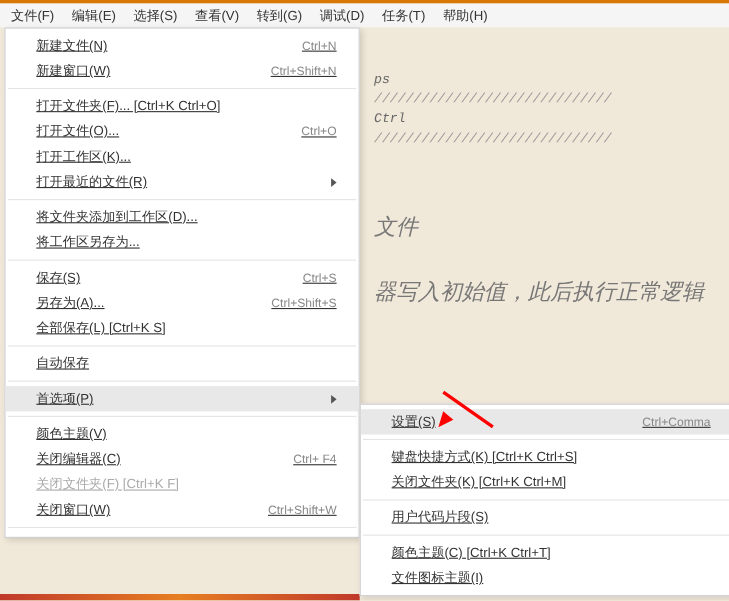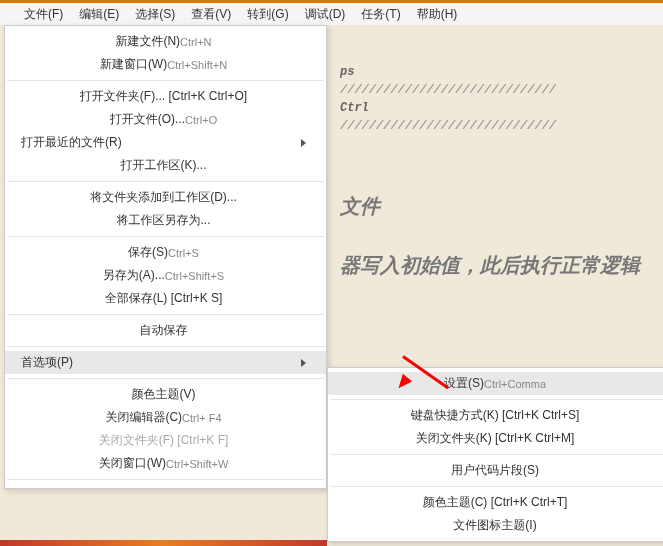--- a/index.html
+++ b/index.html
@@ -11,46 +11,47 @@
       height: 546px;
       position: relative;
       overflow: hidden;
     }
     .menubar {
       background: #f5f5f5;
       border-top: 3px solid #d97706;
       height: 25px;
       display: flex;
       align-items: center;
-      padding: 0 16px;
+      padding: 0 2px;
       color: #333;
     }
     .menubar > div {
       padding: 2px 8px;
       cursor: pointer;
     }
     .file-menu {
       position: absolute;
       top: 25px;
       left: 4px;
       width: 323px;
       background: #fff;
       border: 1px solid #ccc;
       box-shadow: 2px 2px 6px rgba(0,0,0,0.15);
       z-index: 10;
       padding: 4px 0;
     }
     .menu-item {
       display: flex;
       align-items: center;
-      justify-content: center;
-      padding: 4px 20px 4px 16px;
+      justify-content: space-between;
+      padding: 4px 20px 4px 28px;
       cursor: pointer;
       color: #333;
       height: 23px;
+      text-decoration: underline;
     }
     .menu-item.disabled { color: #aaa; }
     .menu-item.highlighted { background: #e8e8e8; }
     .menu-sep { height: 1px; background: #e4e4e4; margin: 4px 2px; }
     .shortcut { color: #888; font-size: 11px; }
     .submenu-arrow {
       width: 0; height: 0;
       border-top: 4px solid transparent;
       border-bottom: 4px solid transparent;
       border-left: 5px solid #555;
@@ -67,21 +68,20 @@
       z-index: 11;
       padding: 4px 0;
     }
     .bg-content {
       position: absolute;
       top: 25px; left: 0; right: 0;
       padding: 40px 20px 20px 340px;
       color: #666;
       font-style: italic;
       font-family: "Courier New", monospace;
-      font-weight: bold;
     }
     .bg-line { white-space: nowrap; overflow: hidden; margin-bottom: 4px; }
     .bg-slash { color: #999; }
     .bg-normal-text {
       font-family: "Microsoft YaHei", sans-serif;
       font-style: italic;
       font-size: 20px;
       color: #777;
       margin-top: 60px;
     }
@@ -177,25 +177,25 @@
   </div>
   <div class="menu-sep"></div>
   <div class="menu-item">
     <span>打开文件夹(F)... [Ctrl+K Ctrl+O]</span>
   </div>
   <div class="menu-item">
     <span>打开文件(O)...</span>
     <span class="shortcut">Ctrl+O</span>
   </div>
   <div class="menu-item">
+    <span>打开工作区(K)...</span>
+  </div>
+  <div class="menu-item">
     <span>打开最近的文件(R)</span>
     <span class="submenu-arrow"></span>
-  </div>
-  <div class="menu-item">
-    <span>打开工作区(K)...</span>
   </div>
   <div class="menu-sep"></div>
   <div class="menu-item">
     <span>将文件夹添加到工作区(D)...</span>
   </div>
   <div class="menu-item">
     <span>将工作区另存为...</span>
   </div>
   <div class="menu-sep"></div>
   <div class="menu-item">

